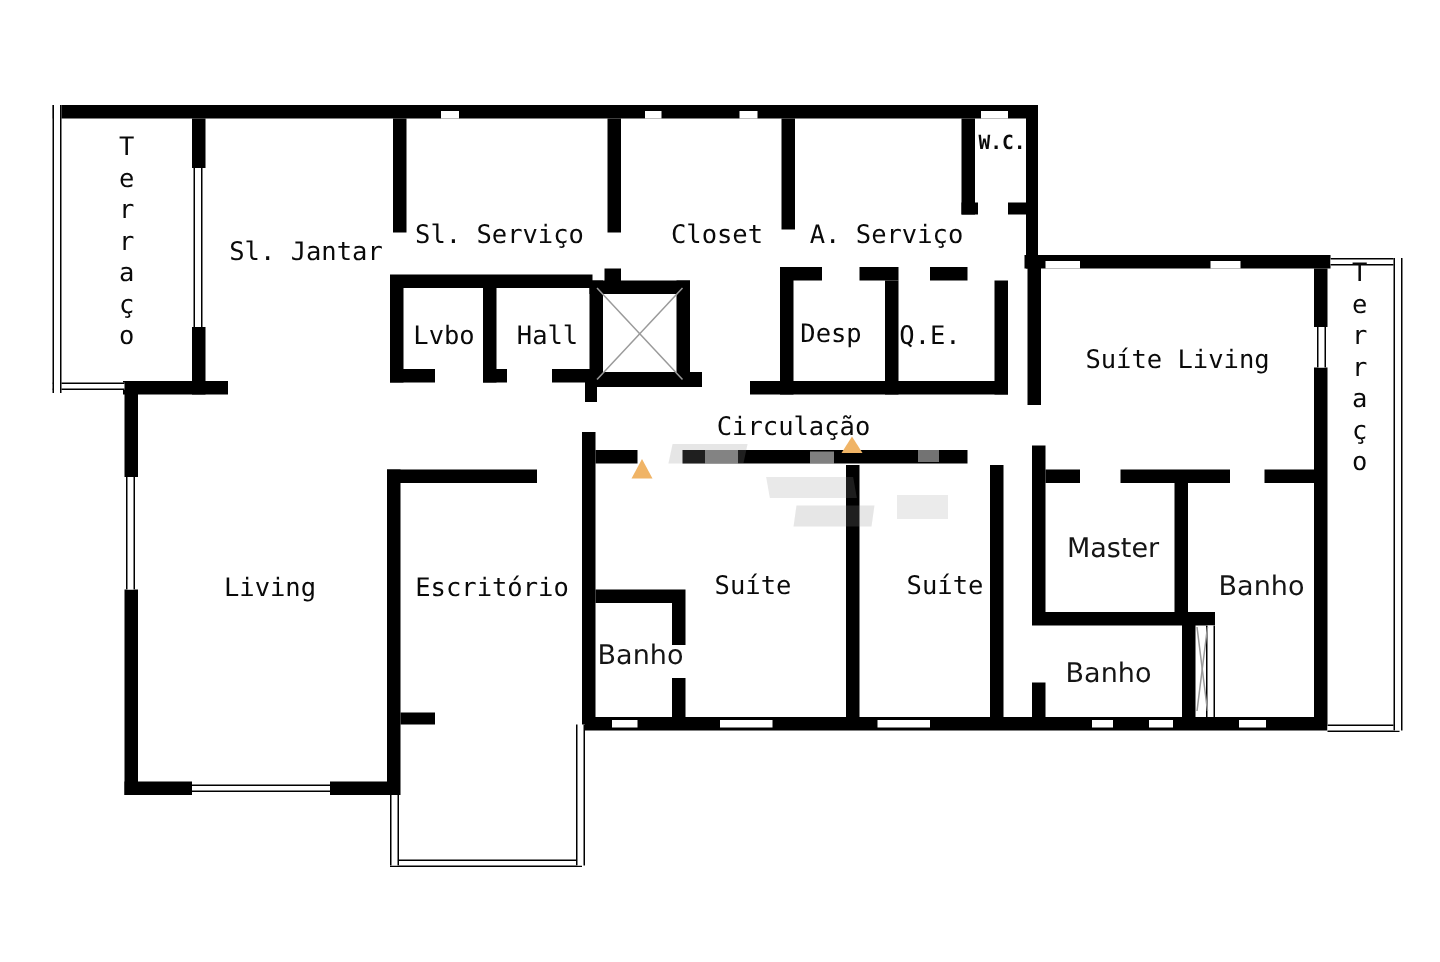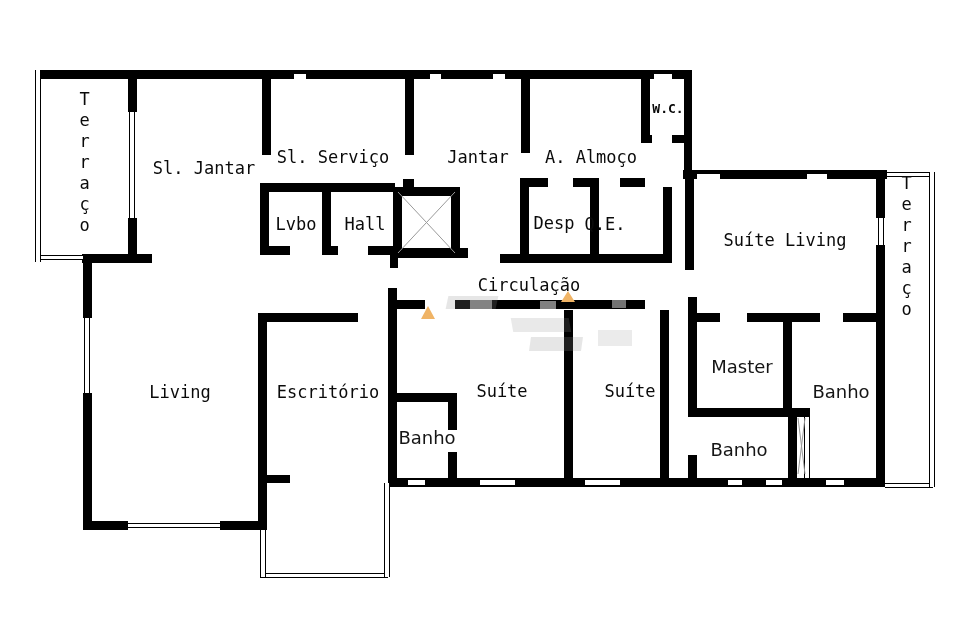--- a/index.html
+++ b/index.html
@@ -27,27 +27,27 @@
   .wm .dash{position:absolute;background:#ffffff;}
 </style>
 </head>
 <body>
 
 <div class="plan">
 
   <span class="lbl v" style="left:84px;top:162px;">Terraço</span>
   <span class="lbl" style="left:204px;top:168px;">Sl. Jantar</span>
   <span class="lbl" style="left:333px;top:157px;">Sl. Serviço</span>
-  <span class="lbl" style="left:478px;top:157px;">Jantar</span>
-  <span class="lbl" style="left:591px;top:157px;">A. Almoço</span>
-  <span class="lbl sm" style="left:668px;top:108px;">W.C.</span>
+  <span class="lbl" style="left:478px;top:157px;">Closet</span>
+  <span class="lbl" style="left:591px;top:157px;">A. Serviço</span>
+  <span class="lbl sm" style="left:668px;top:96px;">W.C.</span>
   <span class="lbl" style="left:296px;top:224px;">Lvbo</span>
   <span class="lbl" style="left:365px;top:224px;text-align:right;">Hall</span>
   <span class="lbl" style="left:554px;top:223px;">Desp</span>
-  <span class="lbl" style="left:605px;top:224px;">Q.E.</span>
+  <span class="lbl" style="left:620px;top:224px;">Q.E.</span>
   <span class="lbl" style="left:785px;top:240px;">Suíte Living</span>
   <span class="lbl v" style="left:906px;top:246px;">Terraço</span>
   <span class="lbl" style="left:529px;top:285px;">Circulação</span>
   <span class="lbl" style="left:180px;top:392px;">Living</span>
   <span class="lbl" style="left:328px;top:392px;">Escritório</span>
   <span class="lbl" style="left:502px;top:391px;">Suíte</span>
   <span class="lbl sans" style="left:427px;top:437px;">Banho</span>
   <span class="lbl" style="left:630px;top:391px;">Suíte</span>
   <span class="lbl sans" style="left:742px;top:366px;">Master</span>
   <span class="lbl sans" style="left:841px;top:391px;">Banho</span>

